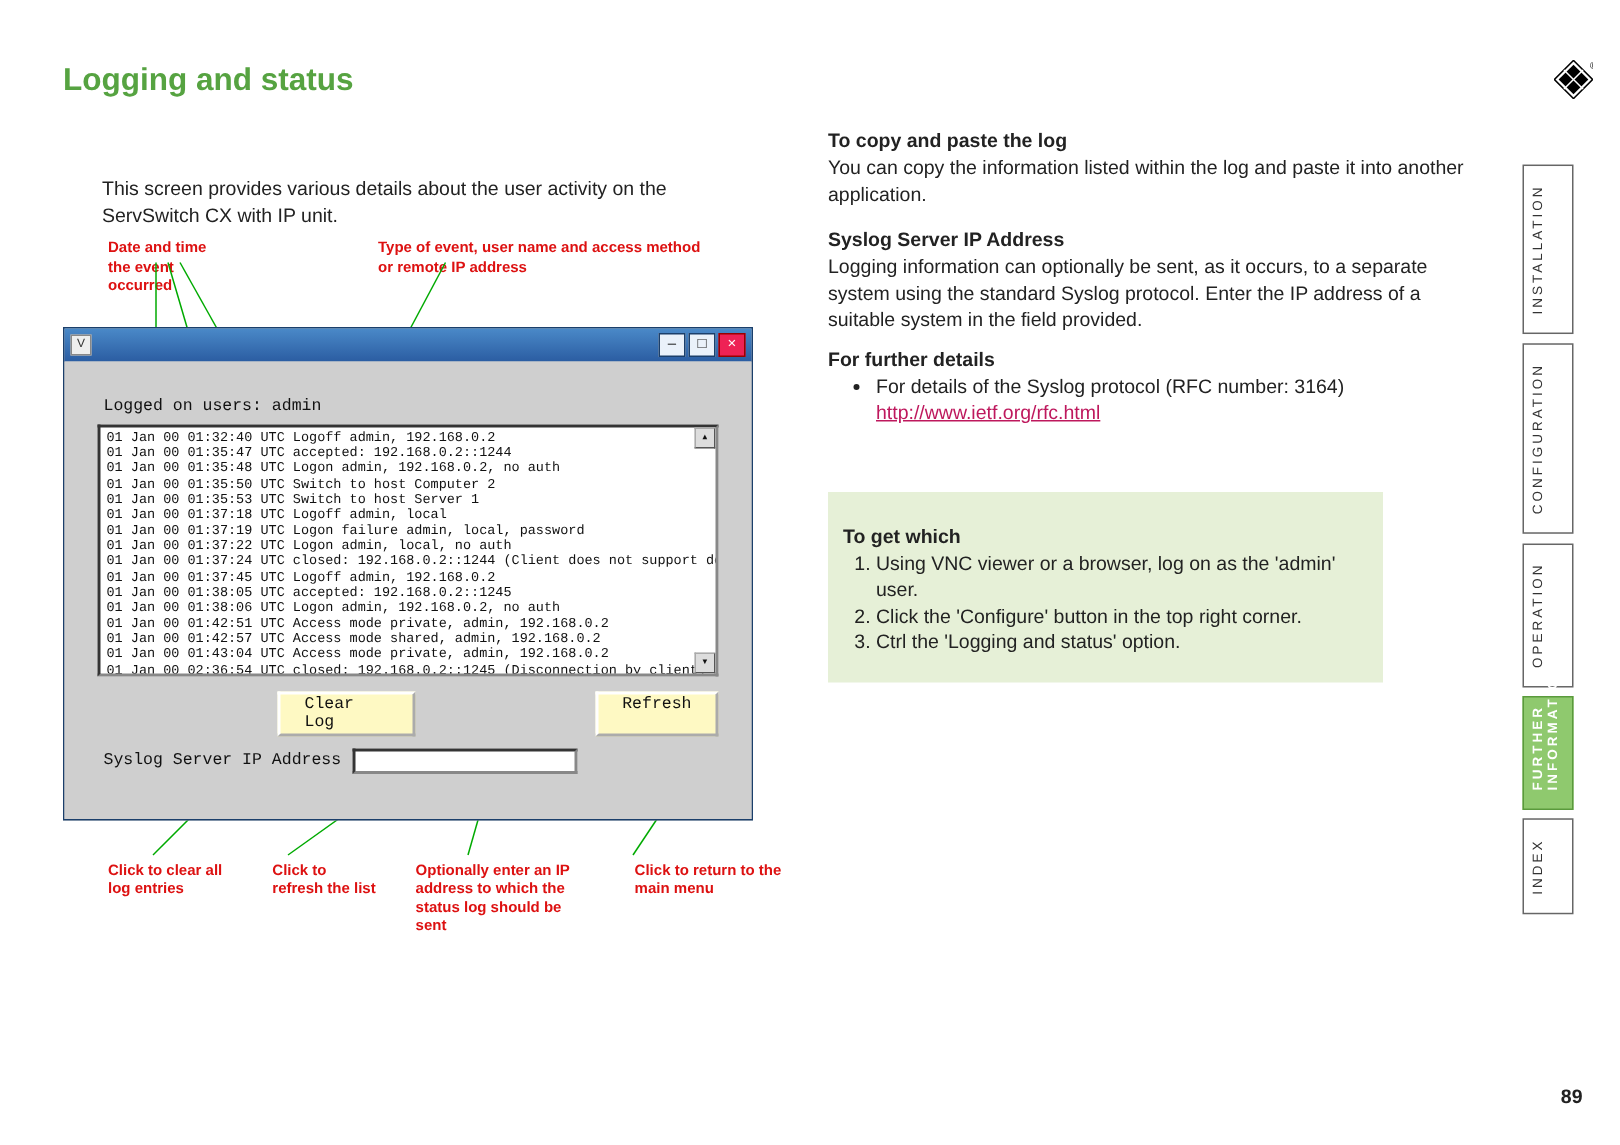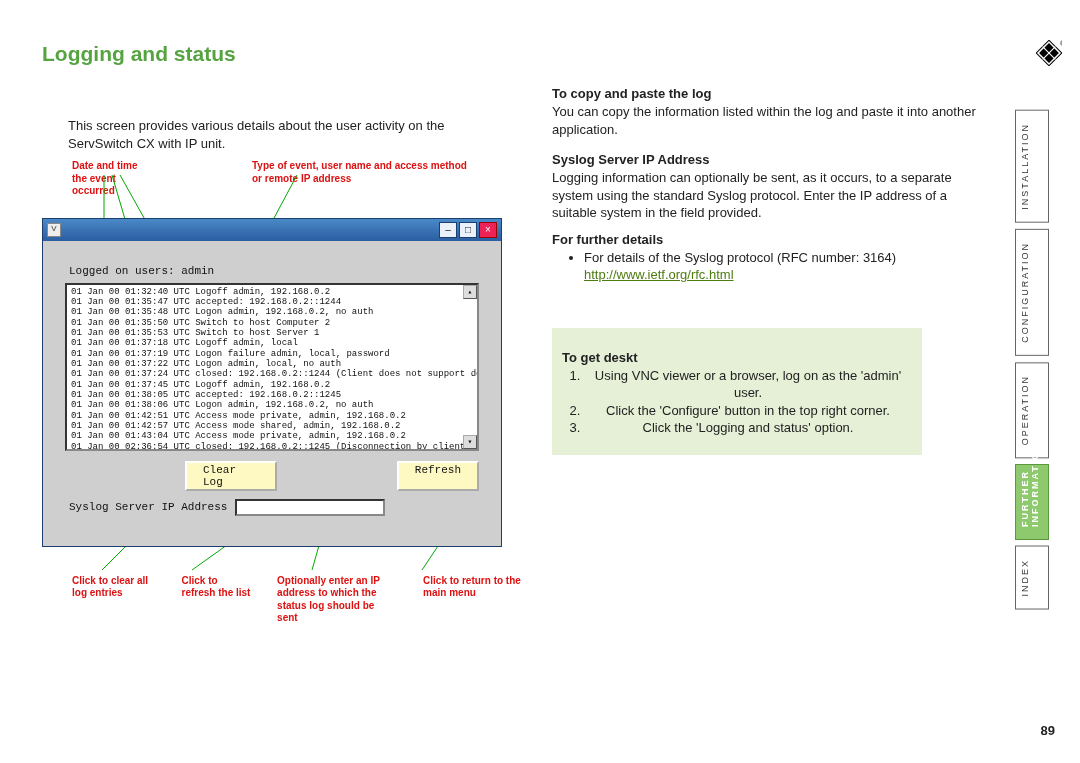--- a/index.html
+++ b/index.html
@@ -93,28 +93,28 @@
   .ann-bot .ann-red { width: auto; max-width: 120px; font-size:10px; line-height:1.25;}
 
   
   .arrows { position: absolute; left: 0; top: 0; pointer-events: none; }
 
   
   .sec-title { font-weight: bold; font-size: 13px; margin-top: 16px; }
   .rightcol p, .rightcol ol, .rightcol ul { margin: 2px 0 10px 0; line-height: 1.35; }
   ol { padding-left: 32px; }
   ul { padding-left: 32px; list-style: disc;}
-  .link { text-decoration: underline; color: #4d7c0f; margin-top: 44px; }
+  .link { text-decoration: underline; color: #be185d; margin-top: 44px; }
   .howto {
     background: #e6f0d7;
     padding: 6px 10px 8px 10px;
     margin-top: 44px;
     width: 370px;
   }
-  .howto ol { padding-left: 22px; text-align: center; }
+  .howto ol { padding-left: 22px; }
 
   
   .sidetabs {
     position: absolute;
     right: 18px;
     top: 110px;
     width: 60px;
     display: flex;
     flex-direction: column;
     gap: 6px;
@@ -244,25 +244,25 @@
 
     <div class="sec-title" style="margin-top:8px">For further details</div>
     <ul>
       <li>
         <span>For details of the Syslog protocol (RFC number: 3164)</span><br>
         <span class="link">http://www.ietf.org/rfc.html</span>
       </li>
     </ul>
 
     <div class="howto">
-      <div class="sec-title">To get deskt</div>
+      <div class="sec-title">To get which</div>
       <ol>
         <li>Using VNC viewer or a browser, log on as the 'admin' user.</li>
         <li>Click the 'Configure' button in the top right corner.</li>
-        <li>Click the 'Logging and status' option.</li>
+        <li>Ctrl the 'Logging and status' option.</li>
       </ol>
     </div>
   </div>
 </div>
 
 <div class="sidetabs">
   <div class="stab">INSTALLATION</div>
   <div class="stab">CONFIGURATION</div>
   <div class="stab">OPERATION</div>
   <div class="stab active twoline">

